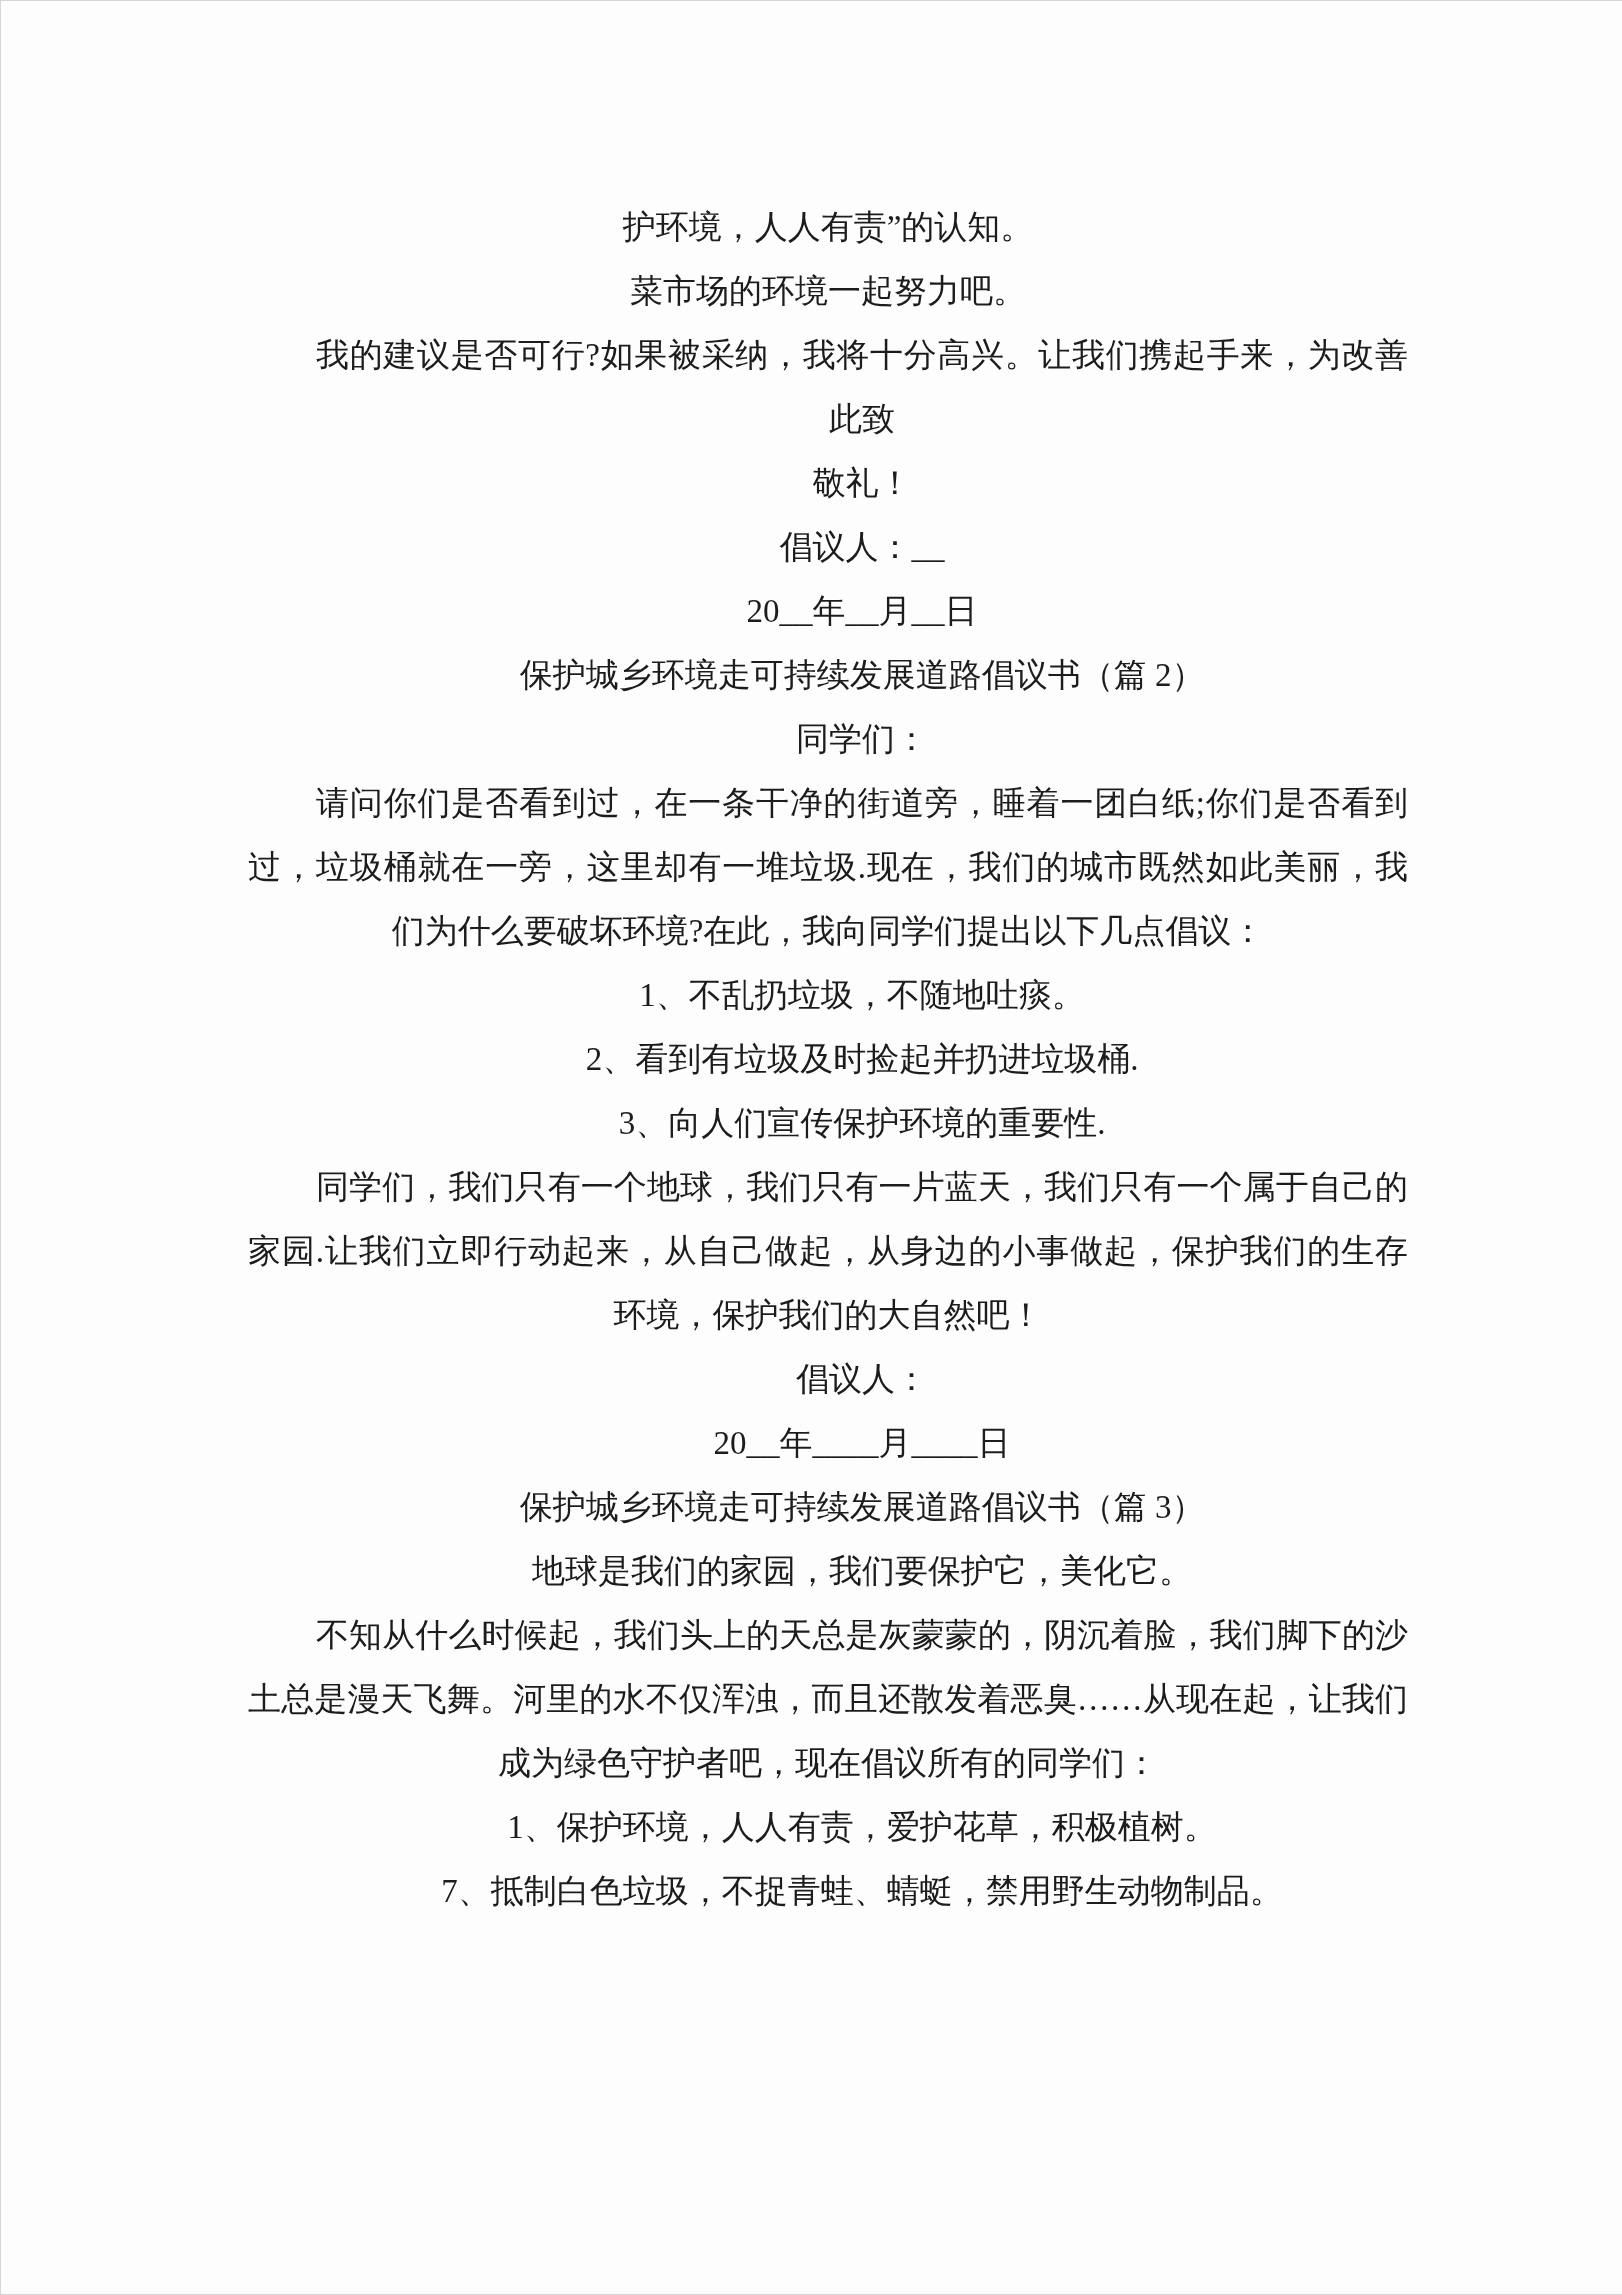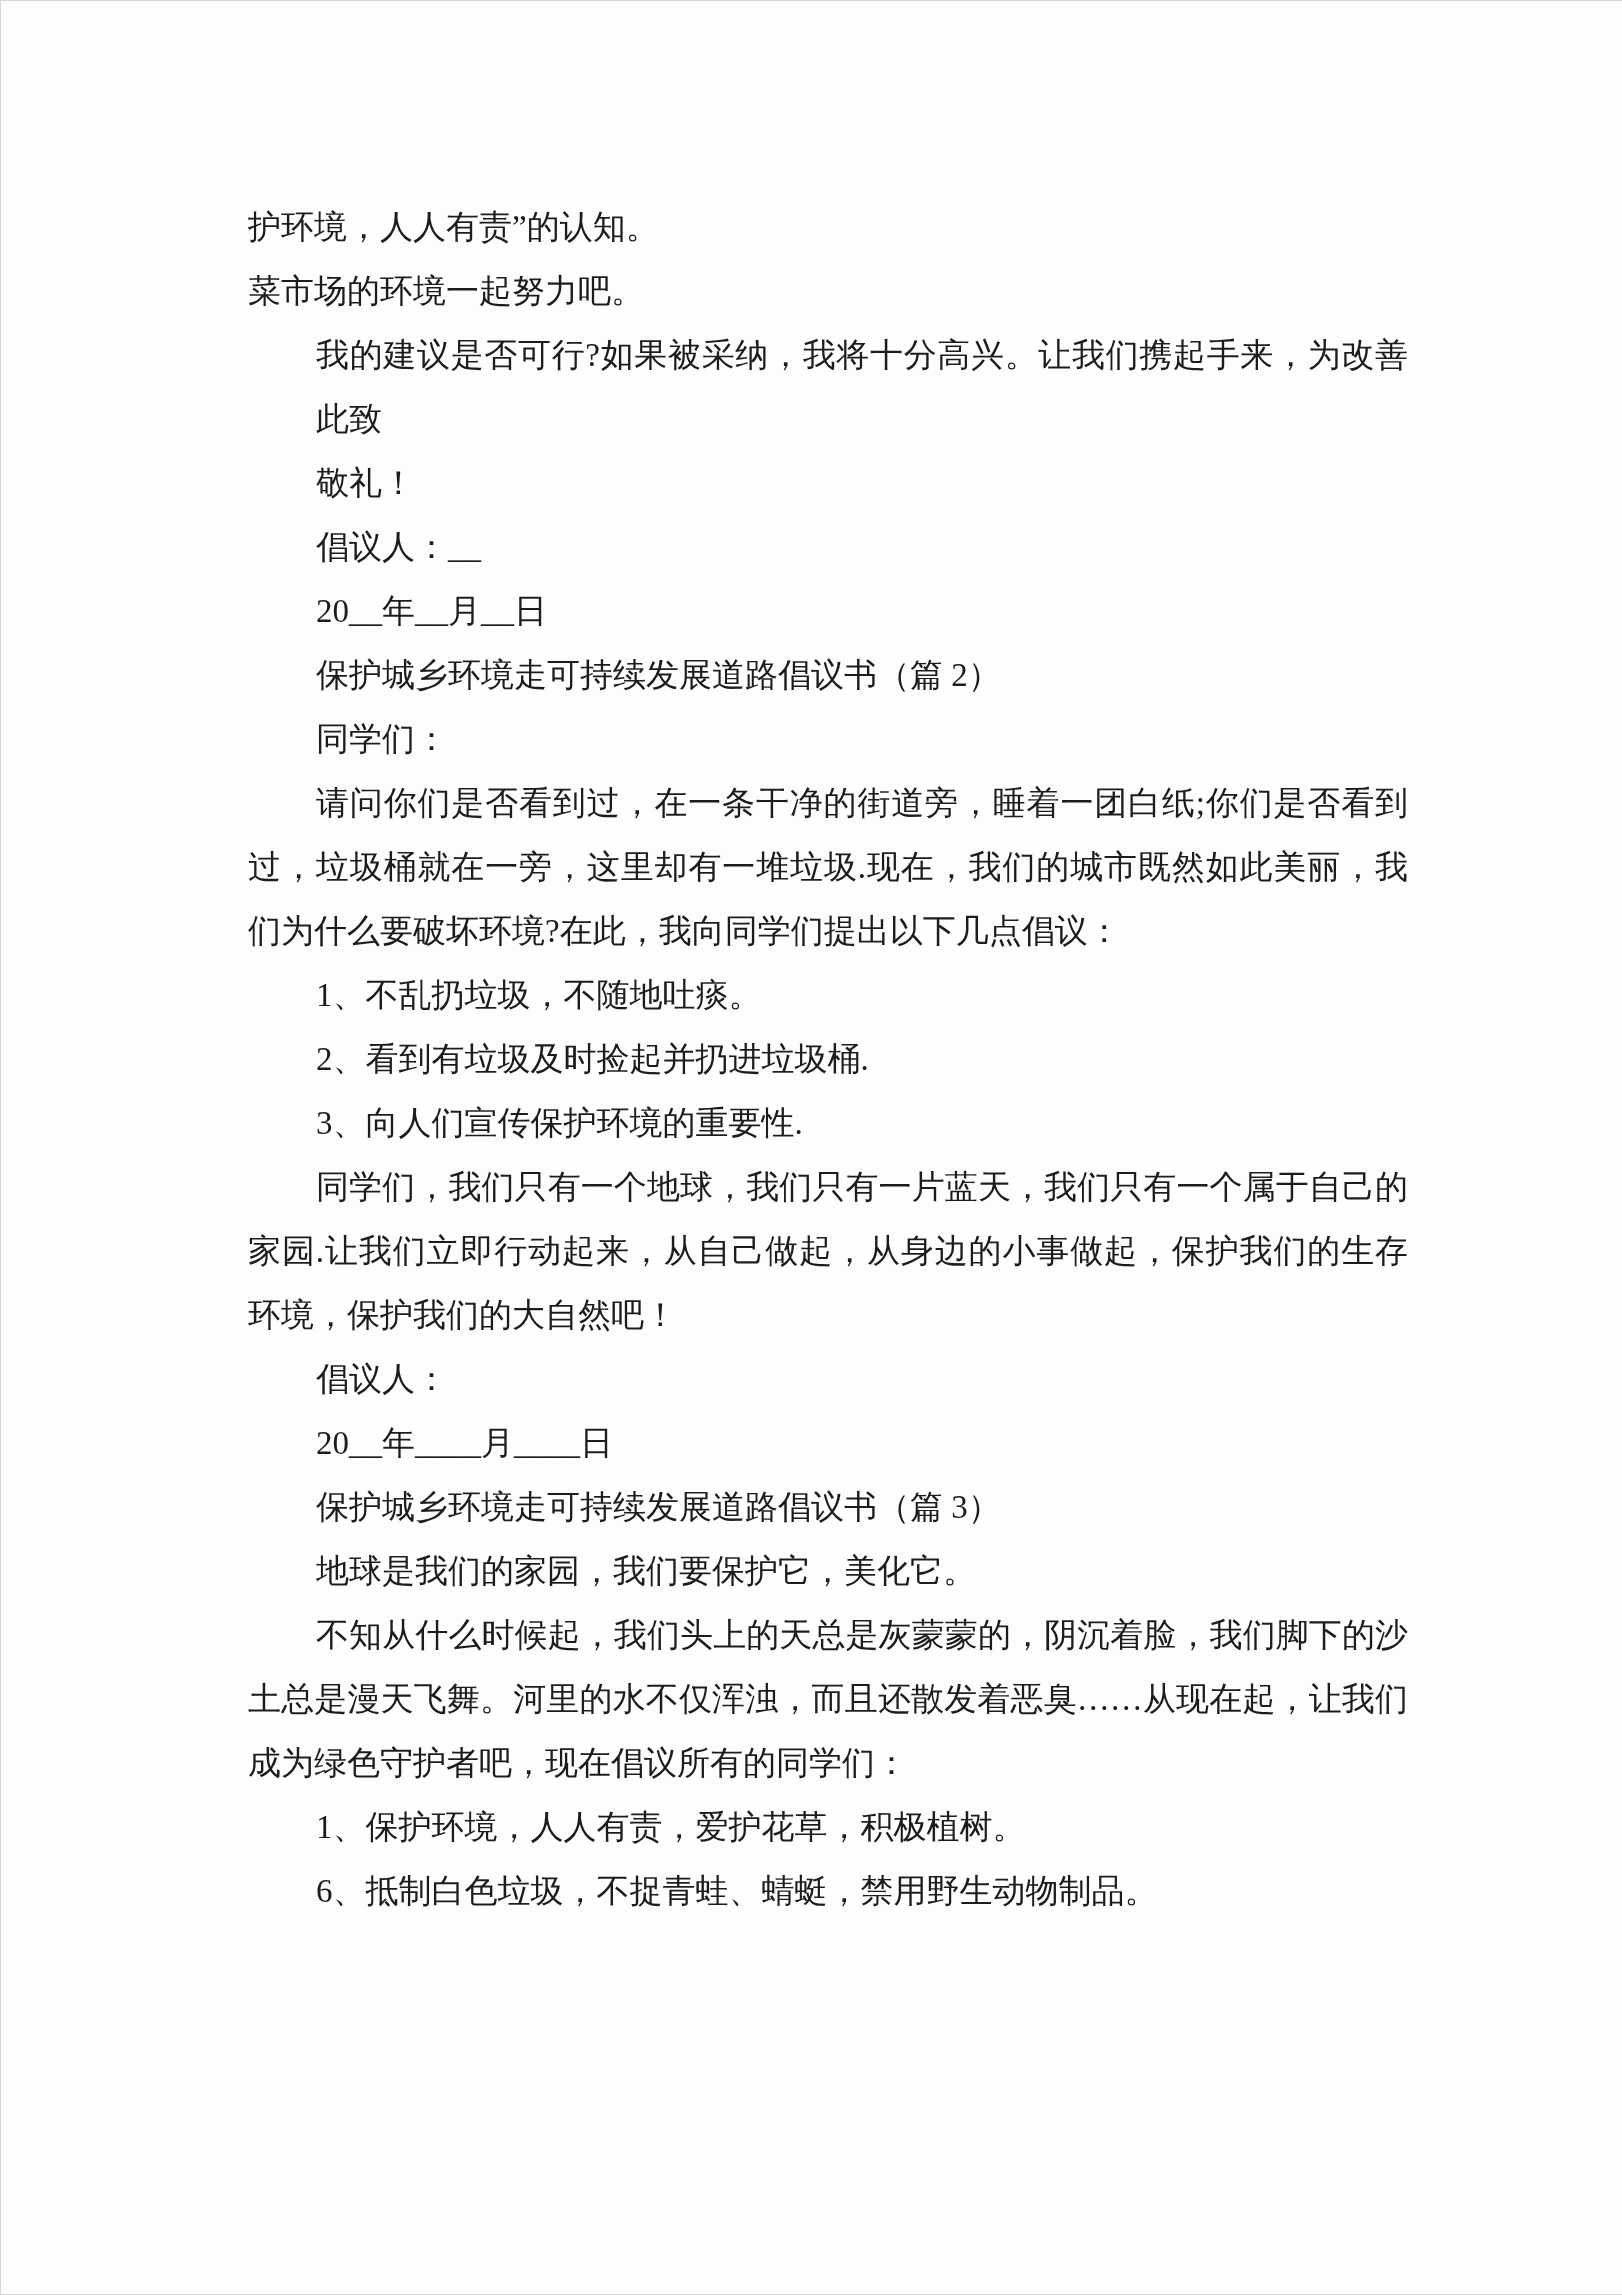--- a/index.html
+++ b/index.html
@@ -26,21 +26,21 @@
     top: 194px;
     width: 1160px;
     font-family: "Liberation Serif", "DejaVu Serif", serif;
     font-size: 33px;
     line-height: 64px;
     color: #1c1c1c;
     font-weight: 400;
   }
   .line {
     white-space: nowrap;
-    text-align: left;
+    text-align: center;
   }
   .line.indent {
     padding-left: 68px;
   }
   .line.fill {
     white-space: normal;
     text-align: justify;
     text-align-last: justify;
     overflow: hidden;
     max-height: 64px;
@@ -70,16 +70,16 @@
       <div class="line fill">家园.让我们立即行动起来，从自己做起，从身边的小事做起，保护我们的生存</div>
       <div class="line">环境，保护我们的大自然吧！</div>
       <div class="line indent">倡议人：</div>
       <div class="line indent">20__年____月____日</div>
       <div class="line indent">保护城乡环境走可持续发展道路倡议书（篇 3）</div>
       <div class="line indent">地球是我们的家园，我们要保护它，美化它。</div>
       <div class="line indent fill">不知从什么时候起，我们头上的天总是灰蒙蒙的，阴沉着脸，我们脚下的沙</div>
       <div class="line fill">土总是漫天飞舞。河里的水不仅浑浊，而且还散发着恶臭……从现在起，让我们</div>
       <div class="line">成为绿色守护者吧，现在倡议所有的同学们：</div>
       <div class="line indent">1、保护环境，人人有责，爱护花草，积极植树。</div>
-      <div class="line indent">6、抵制白色垃圾，不捉青蛙、蜻蜓，禁用野生动物制品。</div>
+      <div class="line indent">7、抵制白色垃圾，不捉青蛙、蜻蜓，禁用野生动物制品。</div>
     </div>
 </div>
 
 
 </body></html>

